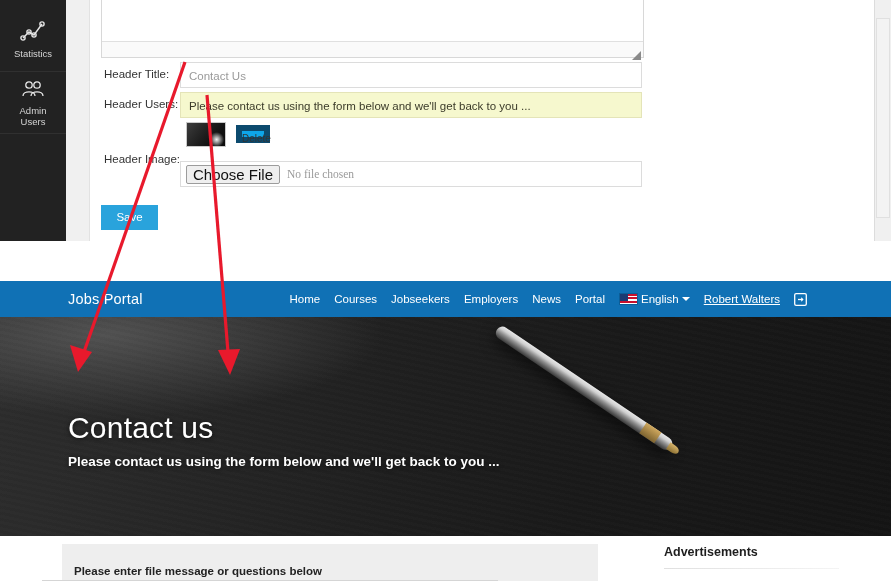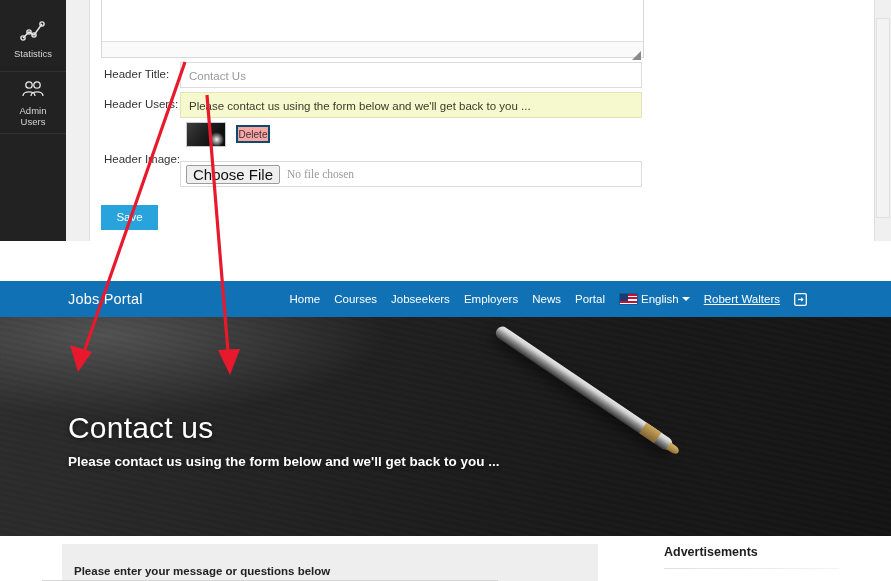--- a/index.html
+++ b/index.html
@@ -77,21 +77,21 @@
   }
   .thumb-img {
     width: 100%; height: 100%;
     background:
       radial-gradient(circle at 78% 72%, rgba(255,255,255,0.95) 0%, rgba(255,255,255,0.0) 22%),
       linear-gradient(128deg, #3d3d3d 0%, #2a2a2a 28%, #1c1c1c 50%, #111 72%, #0b0b0b 100%),
       linear-gradient(52deg, transparent 38%, rgba(220,220,220,0.75) 42%, rgba(140,140,140,0.2) 48%, transparent 52%);
   }
   .delete-btn {
     position: absolute; left: 146px; width: 34px; height: 18px;
-    border: 2px solid #0c4a6e; background: #fca5a5;
+    border: 6px solid #0c4a6e; background: #0ea5e9;
     font-size: 10px; color: #333; text-align: center; line-height: 16px;
     cursor: pointer;
   }
   .filefield {
     position: absolute; left: 90px; width: 462px; height: 26px;
     border: 1px solid #dcdcdc; background: #ffffff;
     display: flex; align-items: center; padding-left: 5px;
   }
   .choose-btn {
     border: 1px solid #9c9c9c; background: #efefef;
@@ -339,21 +339,21 @@
       </div>
 
       <div class="hero-text">
         <h1 class="hero-title">Contact us</h1>
         <p class="hero-sub">Please contact us using the form below and we'll get back to you ...</p>
       </div>
     </div>
 
     <div class="site-body">
       <div class="msg-card">
-        <span class="msg-title">Please enter your message or questions below</span>
+        <span class="msg-title">Please enter file message or questions below</span>
       </div>
       <div class="msg-input"></div>
       <div class="ads">
         <div class="ads-title">Advertisements</div>
         <div class="ads-rule"></div>
       </div>
     </div>
   </div>
 
   <svg class="annot" viewBox="0 0 891 581">

